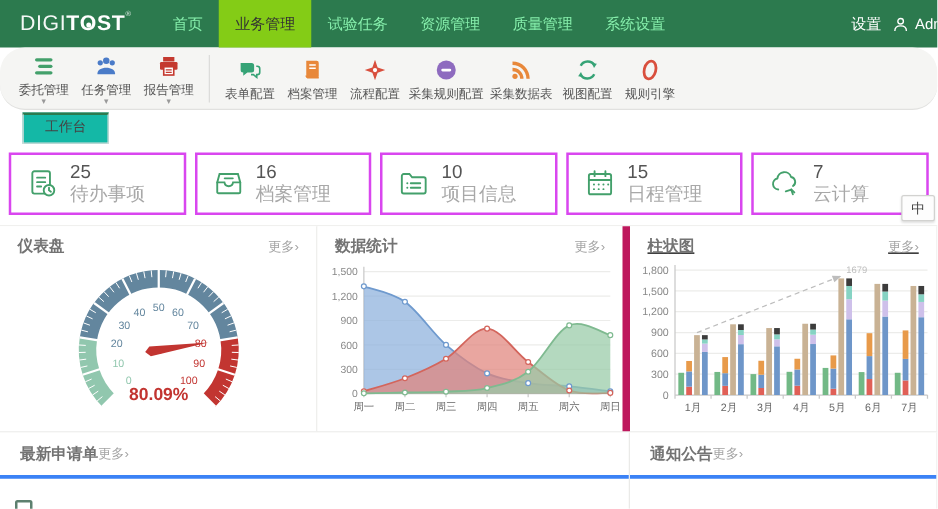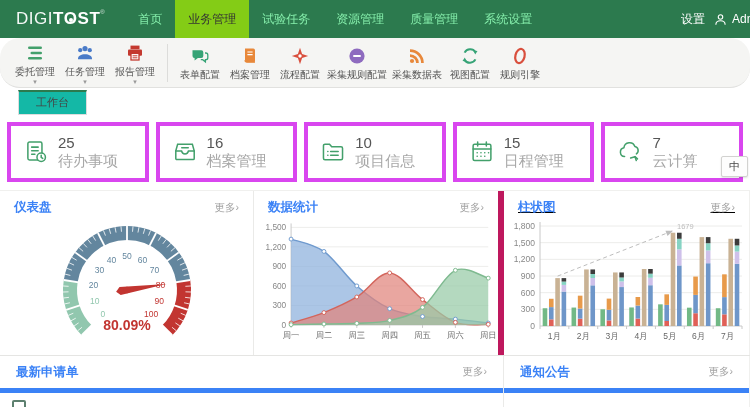--- a/index.html
+++ b/index.html
@@ -35,47 +35,47 @@
   .tool-divider { width:1px; height:38px; background:#dcdcda; margin:0 7px; }
 
   
   .tabbar { height:28px; padding:2px 0 0 18px; background:#fff; }
   .tab { display:inline-block; height:25px; line-height:21px; padding:0 17px;
          background:#14b8a6; border:1px solid #ddd; border-top:2px solid #2c7a4e;
          font-size:11px; color:#444; cursor:pointer; }
 
   
   .cards { display:flex; gap:7px; margin:6px 7px 0; }
-  .card { flex:1; height:60px; border:4px solid #d946ef; background:#fff;
+  .card { flex:1; height:50px; border:2px solid #d946ef; background:#fff;
           display:flex; align-items:center; padding-left:12px; cursor:pointer; }
   .card-icon { width:26px; height:26px; flex:none; }
   .card-text { margin-left:9px; line-height:1.05; }
   .card-value { font-size:15px; color:#555; }
   .card-label { font-size:15px; color:#a8a8a8; margin-top:2px; }
 
   
   .charts-row { display:flex; margin-top:8px; border-top:1px solid #f0f0ee;
                 border-bottom:1px solid #e5e5e3; height:166px; }
   .chart-panel { position:relative; background:#fff; }
   #panel-gauge { width:255px; border-right:1px solid #eaeae8; }
   #panel-area  { width:250px; border-right:6px solid #be185d; }
   #panel-bar   { flex:1; border-right:1px solid #f0f0ee;text-decoration:underline; }
   .panel-header { display:flex; justify-content:space-between; align-items:center; padding:8px 14px 0; }
-  .panel-title { font-size:12.5px; font-weight:bold; color:#3b82f6; }
+  .panel-title { font-size:12.5px; font-weight:bold; color:#737373; }
   .more-link { font-size:10.5px; color:#a3a3a3; cursor:pointer; }
   .chart-mount { display:flex; justify-content:center; }
   svg text { font-family:"Liberation Sans", sans-serif; }
 
   
   .bottom-row { display:flex; height:61px; }
   .bottom-panel { background:#fff; }
   #panel-requests { width:504px; border-right:1px solid #eaeae8; }
   #panel-notices  { flex:1; border-right:1px solid #f0f0ee; }
-  .bottom-header { display:flex; justify-content:space-between; align-items:center;
-                   height:37px; padding:0 16px; border-bottom:5px solid #3b82f6; }
+  .bottom-header { display:flex; align-items:center;
+                   height:37px; padding:0 16px; border-bottom:3px solid #3b82f6; }
 
   
   .ime-badge { position:absolute; right:2px; top:156px; background:#fdfdfd;
                border:1px solid #d2d2d0; border-radius:2px; box-shadow:0 1px 2px rgba(0,0,0,.12);
                padding:2px 7px; font-size:11px; color:#444; z-index:5; }
   .cropped-icon { position:absolute; left:12px; top:400px; width:14px; height:11px;
                   border:2px solid #5d806f; border-radius:2px; background:#fff; }
 </style>
 </head>
 <body>

